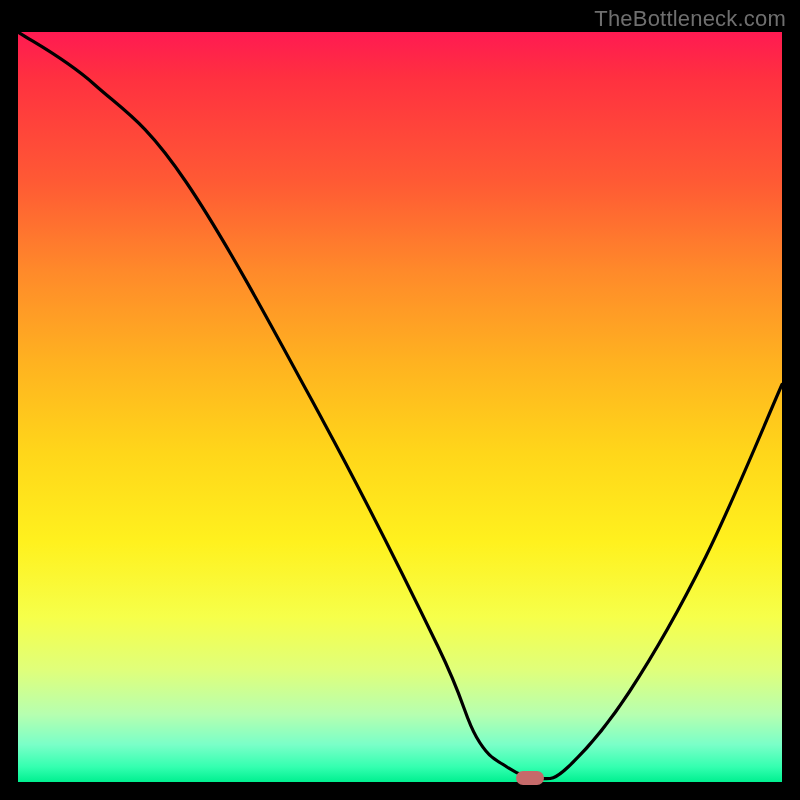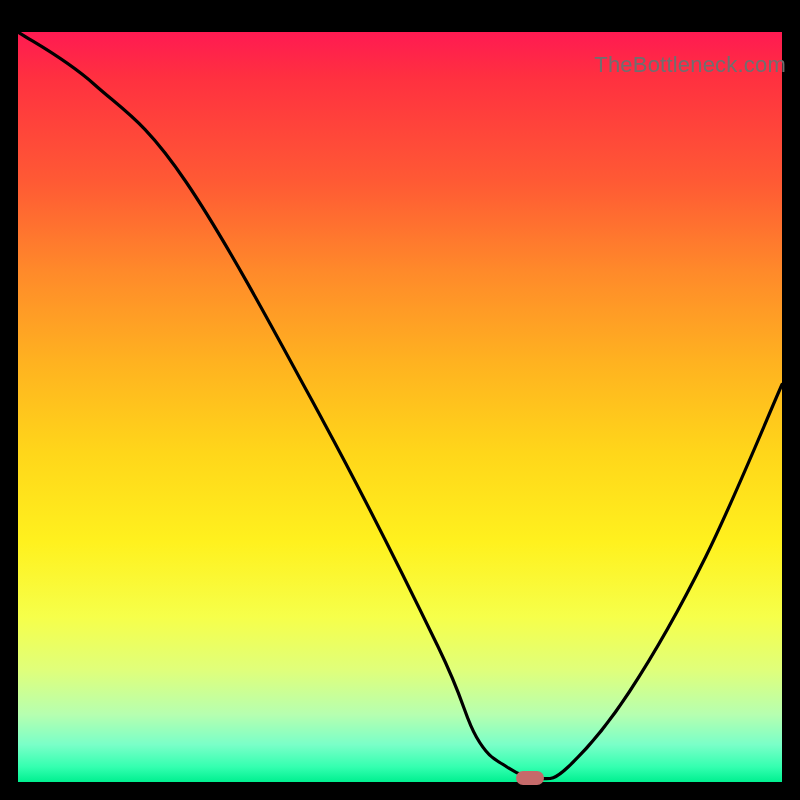--- a/index.html
+++ b/index.html
@@ -19,21 +19,20 @@
   }
   .watermark {
     position: absolute;
     top: 6px;
     right: 14px;
     color: #6f6f6f;
     font-size: 22px;
     font-weight: 500;
     z-index: 20;
     letter-spacing: 0.2px;
-    margin-top: 46px;
   }
   .plot {
     position: absolute;
     left: 18px;
     top: 32px;
     width: 764px;
     height: 750px;
   }
   .gradient {
     position: absolute;

